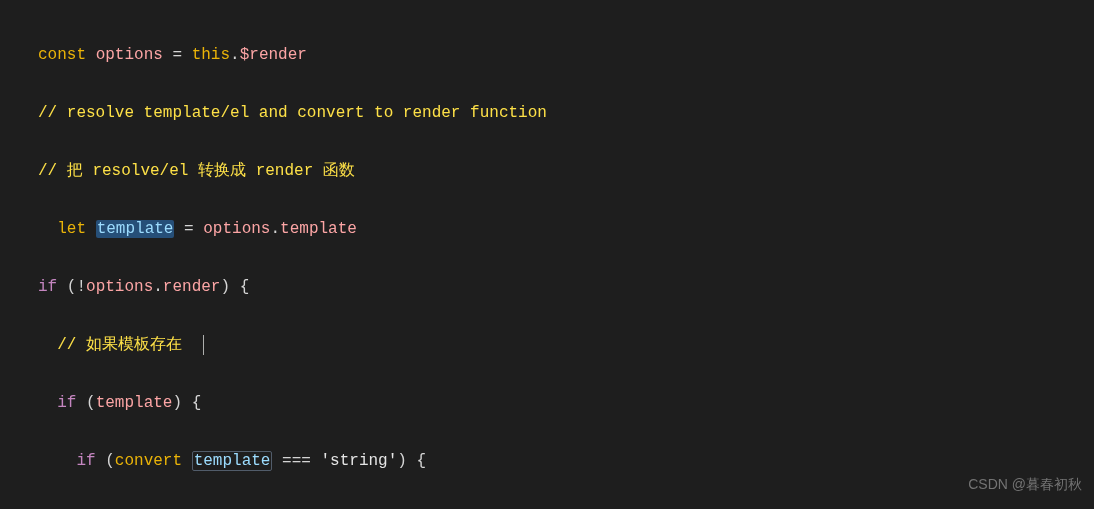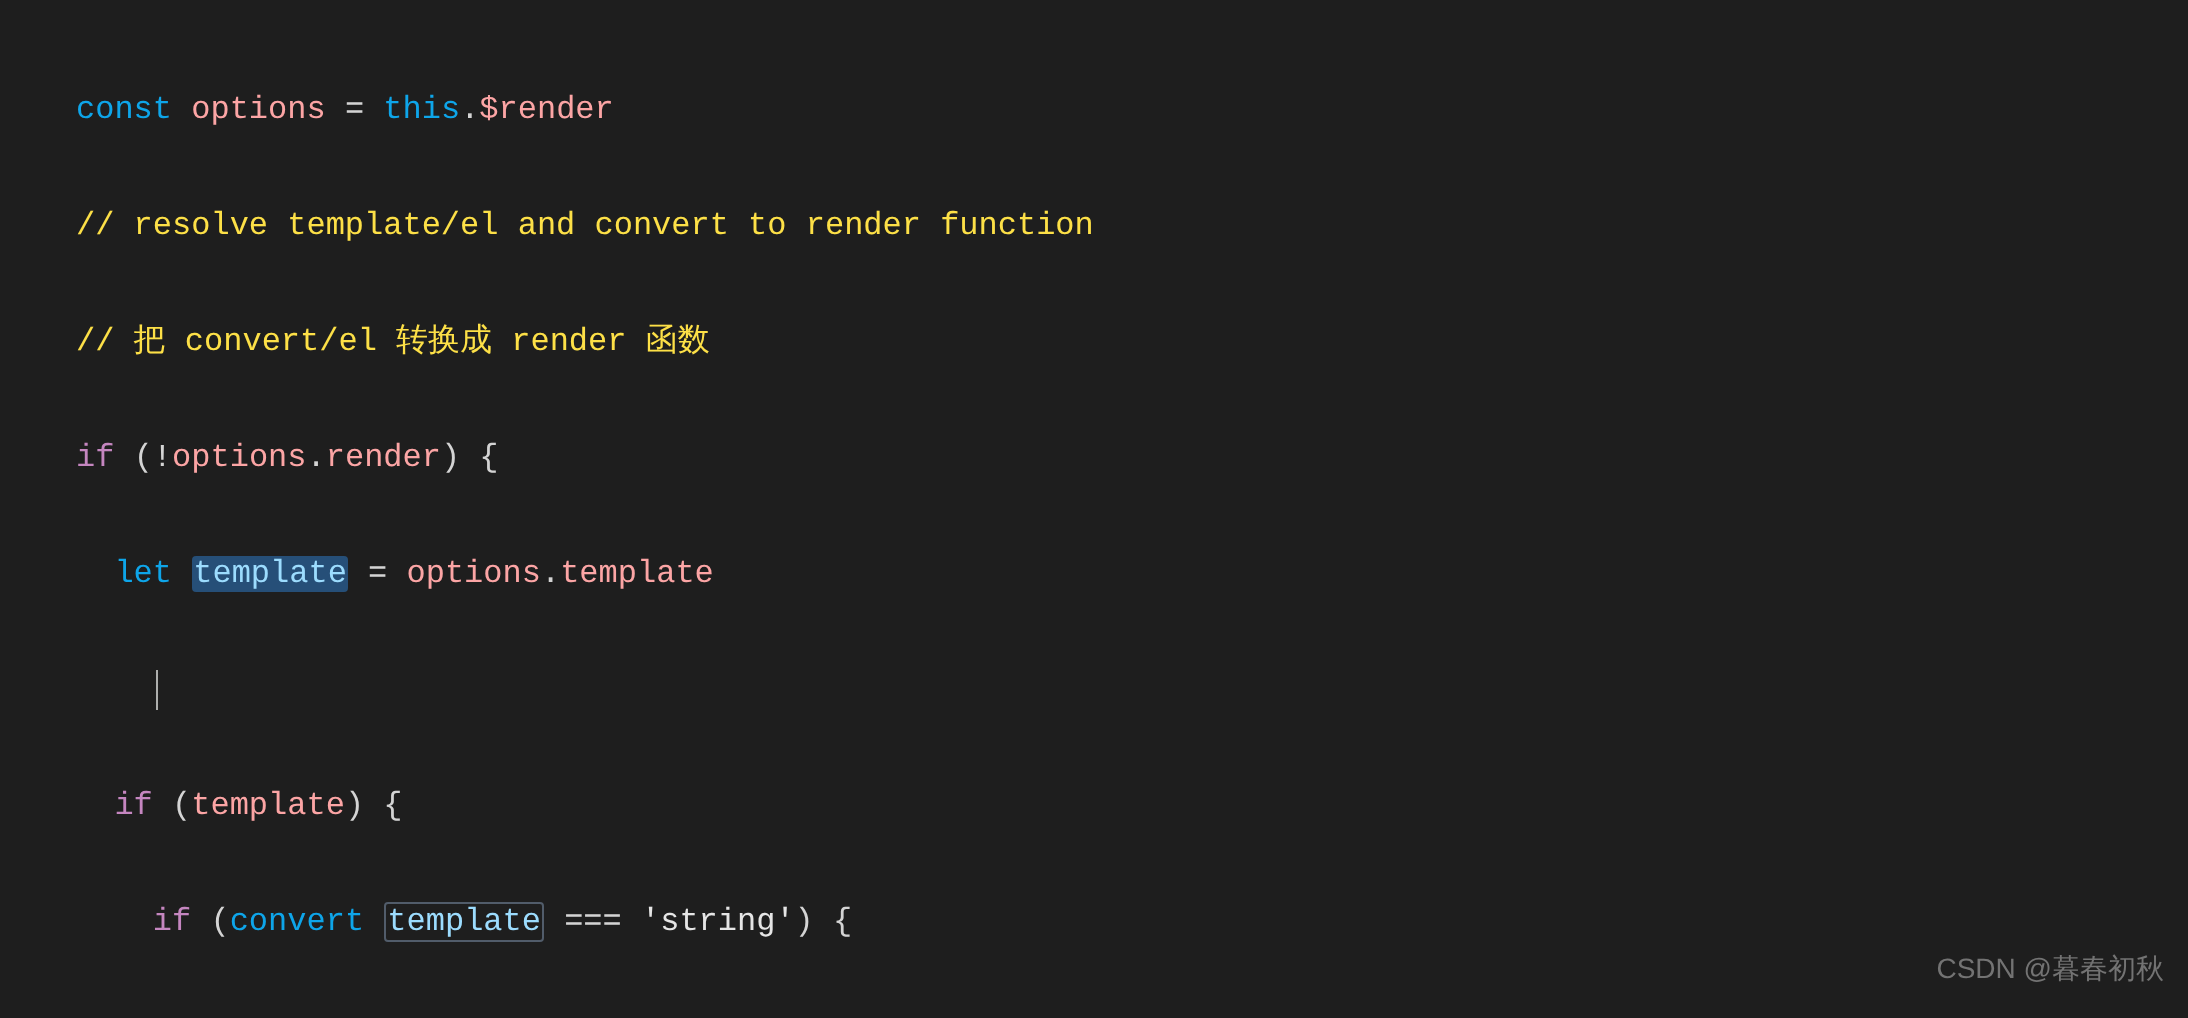--- a/index.html
+++ b/index.html
@@ -13,21 +13,21 @@
     height: 509px;
     overflow: hidden;
     position: relative;
   }
   .code-area {
     padding: 12px 0 0 38px;
     white-space: pre;
     position: relative;
   }
   .line { position: relative; }
-  .kw { color: #0ea5e9; }        
+  .kw { color: #eab308; }        
   .ctrl { color: #c586c0; }      
   .var { color: #fca5a5; }
   .str { color: #e5e5e5; }
   .comment { color: #fde047; }
   .punct { color: #d4d4d4; }
   .op { color: #d4d4d4; }
   .hl {
     background: #264f78;
     border-radius: 2px;
     color: #9cdcfe;
@@ -55,24 +55,24 @@
     font-family: Liberation Sans, sans-serif;
     font-size: 14px;
   }
 </style>
 </head>
 <body>
 
 <div class="code-area">
 <div class="line"><span class="kw">const</span> <span class="var">options</span><span class="op"> = </span><span class="kw">this</span><span class="punct">.</span><span class="var">$render</span></div>
 <div class="line"><span class="comment">// resolve template/el and convert to render function</span></div>
-<div class="line"><span class="comment">// 把 convert/el 转换成 render 函数</span></div>
+<div class="line"><span class="comment">// 把 resolve/el 转换成 render 函数</span></div>
+<div class="line">  <span class="kw">let</span><span> </span><span class="hl">template</span><span class="op"> = </span><span class="var">options</span><span class="punct">.</span><span class="var">template</span></div>
 <div class="line"><span class="ctrl">if</span><span> </span><span class="punct">(</span><span class="op">!</span><span class="var">options</span><span class="punct">.</span><span class="var">render</span><span class="punct">)</span><span class="punct"> {</span></div>
-<div class="line">  <span class="kw">let</span><span> </span><span class="hl">template</span><span class="op"> = </span><span class="var">options</span><span class="punct">.</span><span class="var">template</span></div>
-<div class="line">    <span class="cursor"></span></div>
+<div class="line">  <span class="comment">// 如果模板存在</span>  <span class="cursor"></span></div>
 <div class="line">  <span class="ctrl">if</span><span> </span><span class="punct">(</span><span class="var">template</span><span class="punct">)</span><span class="punct"> {</span></div>
 <div class="line">    <span class="ctrl">if</span><span> </span><span class="punct">(</span><span class="kw">convert</span><span> </span><span class="hl2">template</span><span class="op"> === </span><span class="str">'string'</span><span class="punct">)</span><span class="punct"> {</span></div>
 <div class="line">      </div>
 
 
 
 
 
 
 

